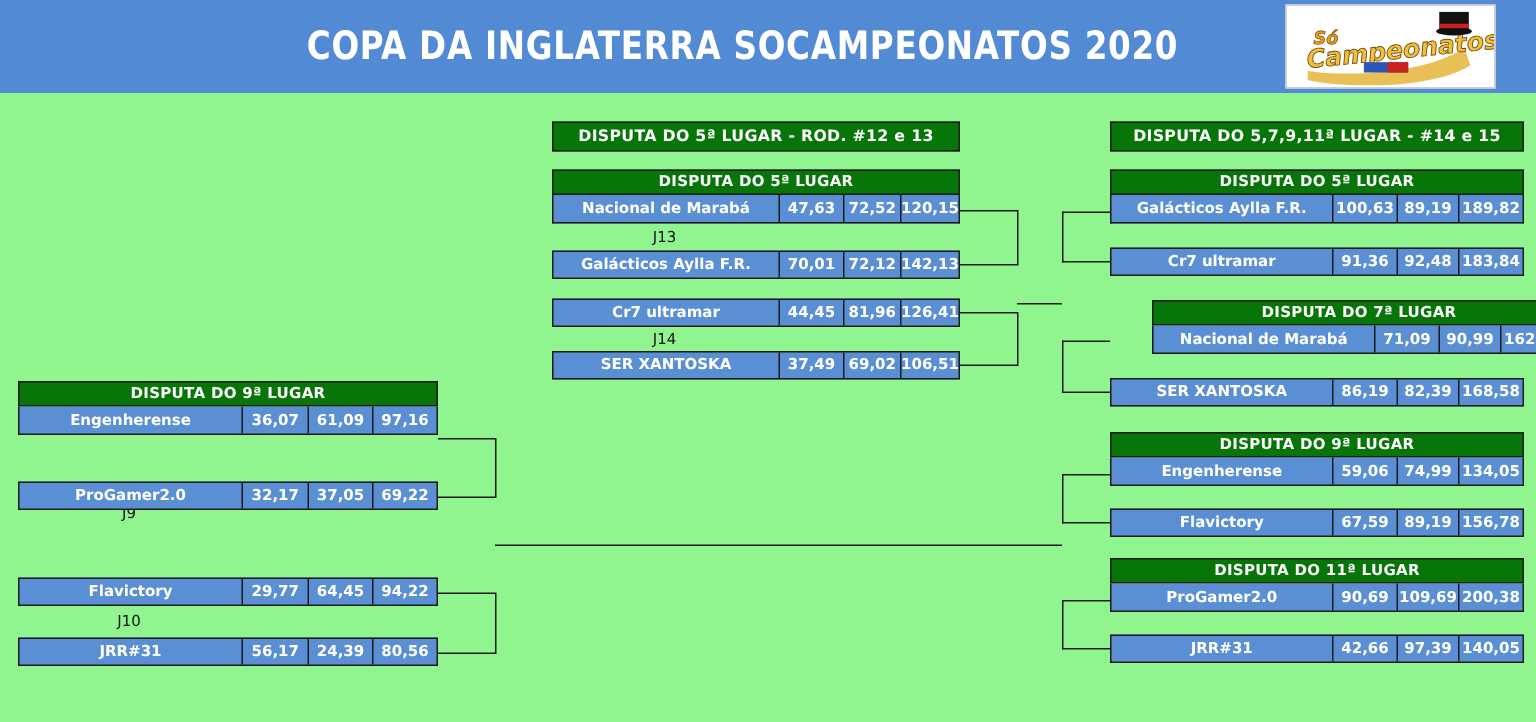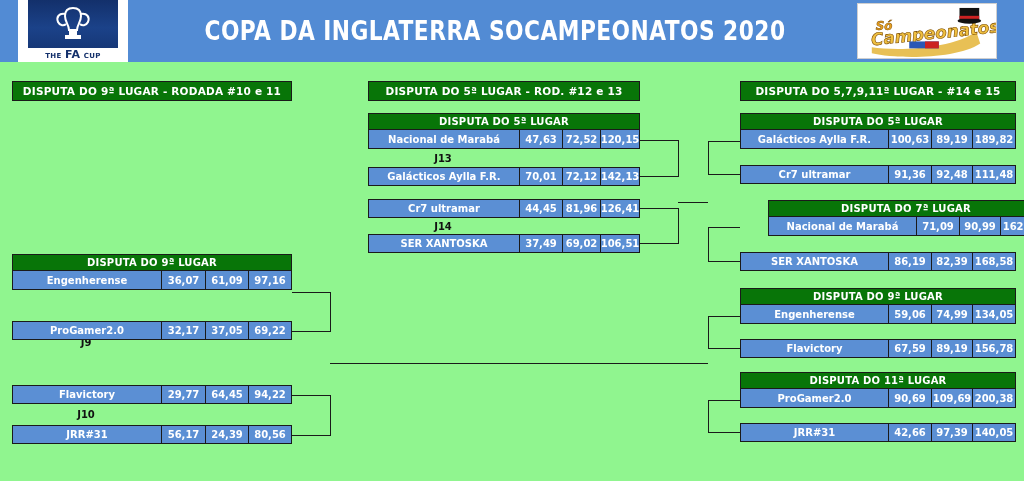--- a/index.html
+++ b/index.html
@@ -83,69 +83,54 @@
     flex:0 0 auto;display:flex;align-items:center;justify-content:center;
     color:#ffffff;font-size:10px;font-weight:bold;white-space:nowrap;
     box-sizing:border-box;overflow:hidden;
   }
   .cell-num{
     flex:0 0 auto;display:flex;align-items:center;justify-content:center;
     color:#ffffff;font-size:10px;font-weight:bold;
     border-left:1px solid #1a1a1a;box-sizing:border-box;white-space:nowrap;
   }
   .match-label{
-    position:absolute;color:#111111;font-size:10px;font-weight:bold;
+    position:absolute;color:#111111;font-size:10px;font-weight:normal;
     text-align:center;white-space:nowrap;
   }
 
   
   .ln{position:absolute;background:#1a1a1a;}
   .ln-h{height:1px;}
   .ln-v{width:1px;}
 </style>
 </head>
 <body>
 
 <div class="page">
 
   <div class="header">
 
-    <div class="fa-logo">
-      <svg class="fa-trophy" viewBox="0 0 46 40">
-        <path d="M23 4 C18 4 15 7 15 12 C15 18 19 21 19 26 L27 26 C27 21 31 18 31 12 C31 7 28 4 23 4 Z" fill="none" stroke="#ffffff" stroke-width="2"></path>
-        <path d="M15 10 C9 9 6 13 8 18 C10 22 14 22 16 20" fill="none" stroke="#ffffff" stroke-width="2"></path>
-        <path d="M31 10 C37 9 40 13 38 18 C36 22 32 22 30 20" fill="none" stroke="#ffffff" stroke-width="2"></path>
-        <rect x="19" y="26" width="8" height="5" fill="#ffffff"></rect>
-        <rect x="15" y="31" width="16" height="4" fill="#ffffff"></rect>
-      </svg>
-      <div class="fa-strip">
-        <span class="fa-the">THE</span>
-        <span class="fa-fa">FA</span>
-        <span class="fa-cup">CUP</span>
-      </div>
-    </div>
 
     <div class="title">COPA DA INGLATERRA SOCAMPEONATOS 2020</div>
 
     <div class="sc-logo">
       <svg class="sc-inner" viewBox="0 0 140 56">
         <path d="M14 44 C40 48 95 46 120 28 L124 40 C100 56 40 56 14 50 Z" fill="#e8c055"></path>
         <text x="18" y="26" font-family="DejaVu Sans, sans-serif" font-size="12" font-style="italic" font-weight="bold" fill="#e8a020" stroke="#7a4a00" stroke-width="0.5">Só</text>
         <text x="14" y="42" font-family="DejaVu Sans, sans-serif" font-size="17" font-style="italic" font-weight="bold" fill="#f0c040" stroke="#7a4a00" stroke-width="0.6" transform="rotate(-6 14 42)">Campeonatos</text>
         <rect x="52" y="38" width="30" height="7" fill="#2b57b5"></rect>
         <rect x="68" y="38" width="14" height="7" fill="#cc2222"></rect>
         <ellipse cx="113" cy="17" rx="12" ry="3" fill="#111111"></ellipse>
         <rect x="103" y="4" width="20" height="13" fill="#111111"></rect>
         <rect x="103" y="12" width="20" height="3" fill="#cc2222"></rect>
       </svg>
     </div>
   </div>
   <div class="hdr-underline"></div>
 
-  <div class="banner banner-l">DISPUTA DO 9ª LUGAR - RODADA #10 e 11</div>
   <div class="banner banner-c">DISPUTA DO 5ª LUGAR - ROD. #12 e 13</div>
   <div class="banner banner-r">DISPUTA DO 5,7,9,11ª LUGAR - #14 e 15</div>
 
   <div class="grp" style="left:368px;top:113px;width:272px;">
     <div class="grp-title">DISPUTA DO 5ª LUGAR</div>
     <div class="row with-title">
       <div class="cell-name" style="width:150px">Nacional de Marabá</div>
       <div class="cell-num" style="width:43px">47,63</div>
       <div class="cell-num" style="width:38px">72,52</div>
       <div class="cell-num" style="width:39px">120,15</div>
@@ -223,21 +208,21 @@
       <div class="cell-num" style="width:43px">100,63</div>
       <div class="cell-num" style="width:41px">89,19</div>
       <div class="cell-num" style="width:43px">189,82</div>
     </div>
   </div>
   <div class="grp" style="left:740px;top:165px;width:276px;">
     <div class="row">
       <div class="cell-name" style="width:147px">Cr7 ultramar</div>
       <div class="cell-num" style="width:43px">91,36</div>
       <div class="cell-num" style="width:41px">92,48</div>
-      <div class="cell-num" style="width:43px">111,48</div>
+      <div class="cell-num" style="width:43px">183,84</div>
     </div>
   </div>
 
   <div class="grp" style="left:740px;top:200px;width:276px;padding-left:28px;">
     <div class="grp-title">DISPUTA DO 7ª LUGAR</div>
     <div class="row with-title">
       <div class="cell-name" style="width:147px">Nacional de Marabá</div>
       <div class="cell-num" style="width:43px">71,09</div>
       <div class="cell-num" style="width:41px">90,99</div>
       <div class="cell-num" style="width:43px">162,08</div>

